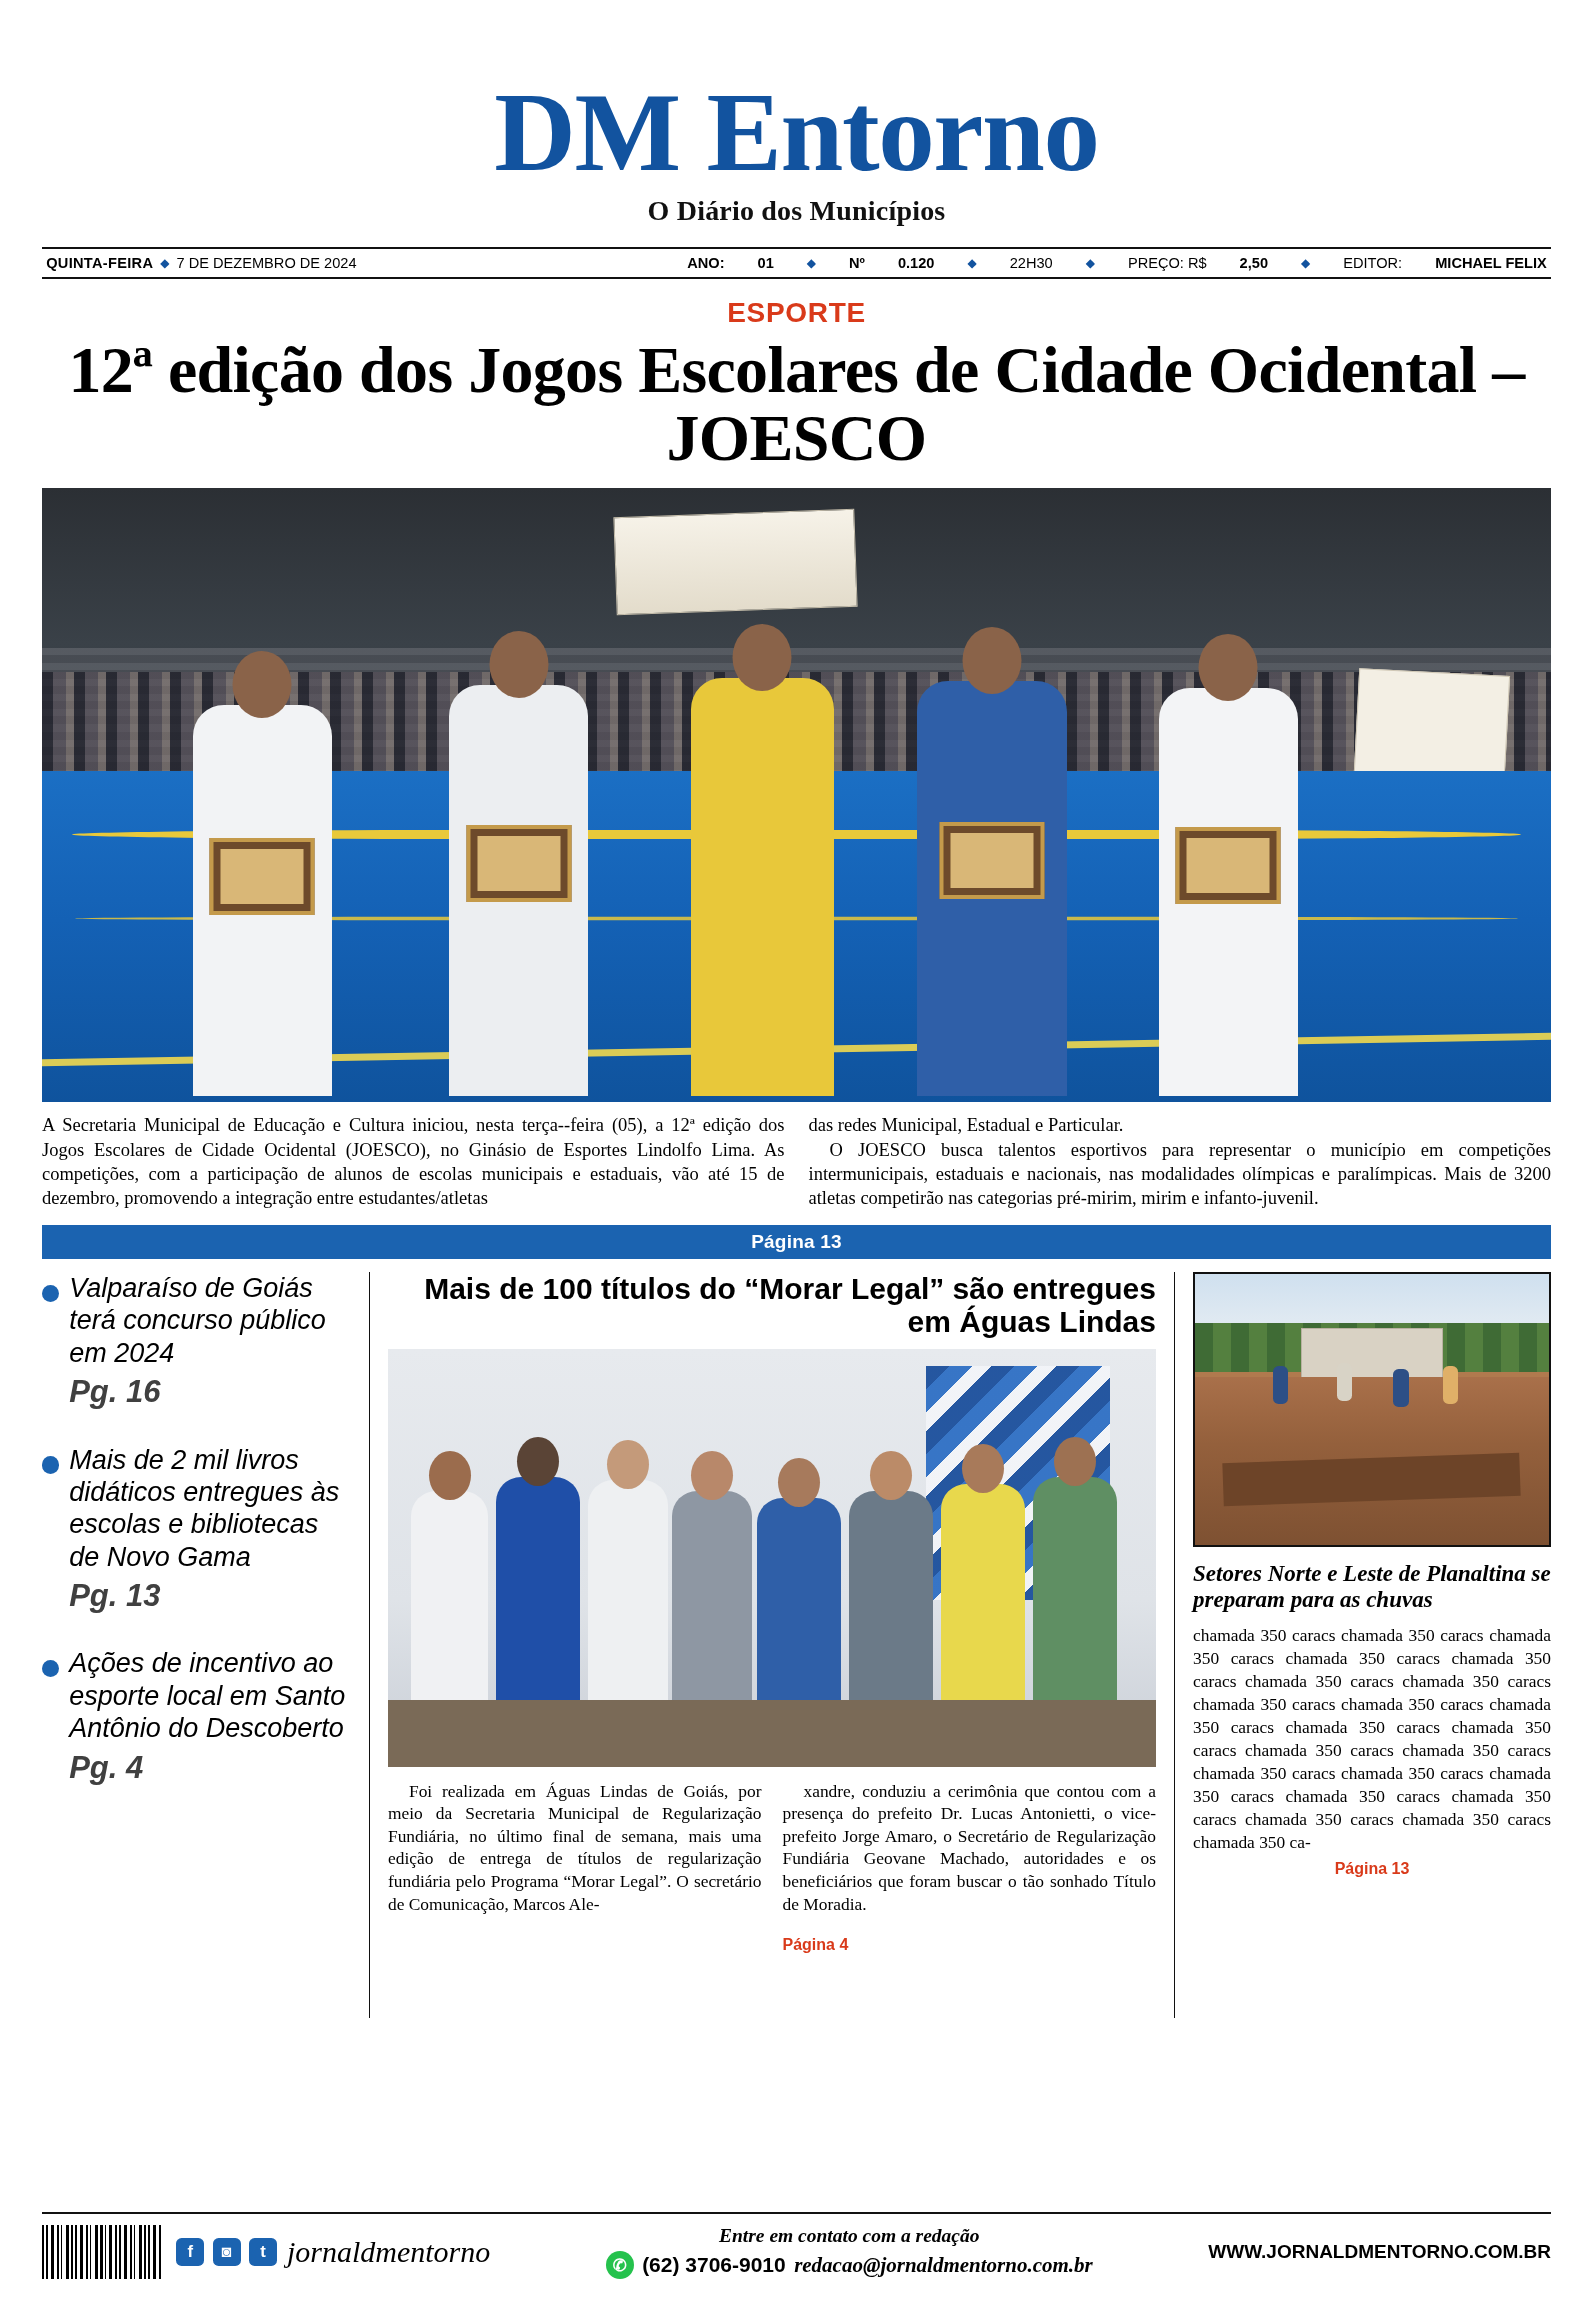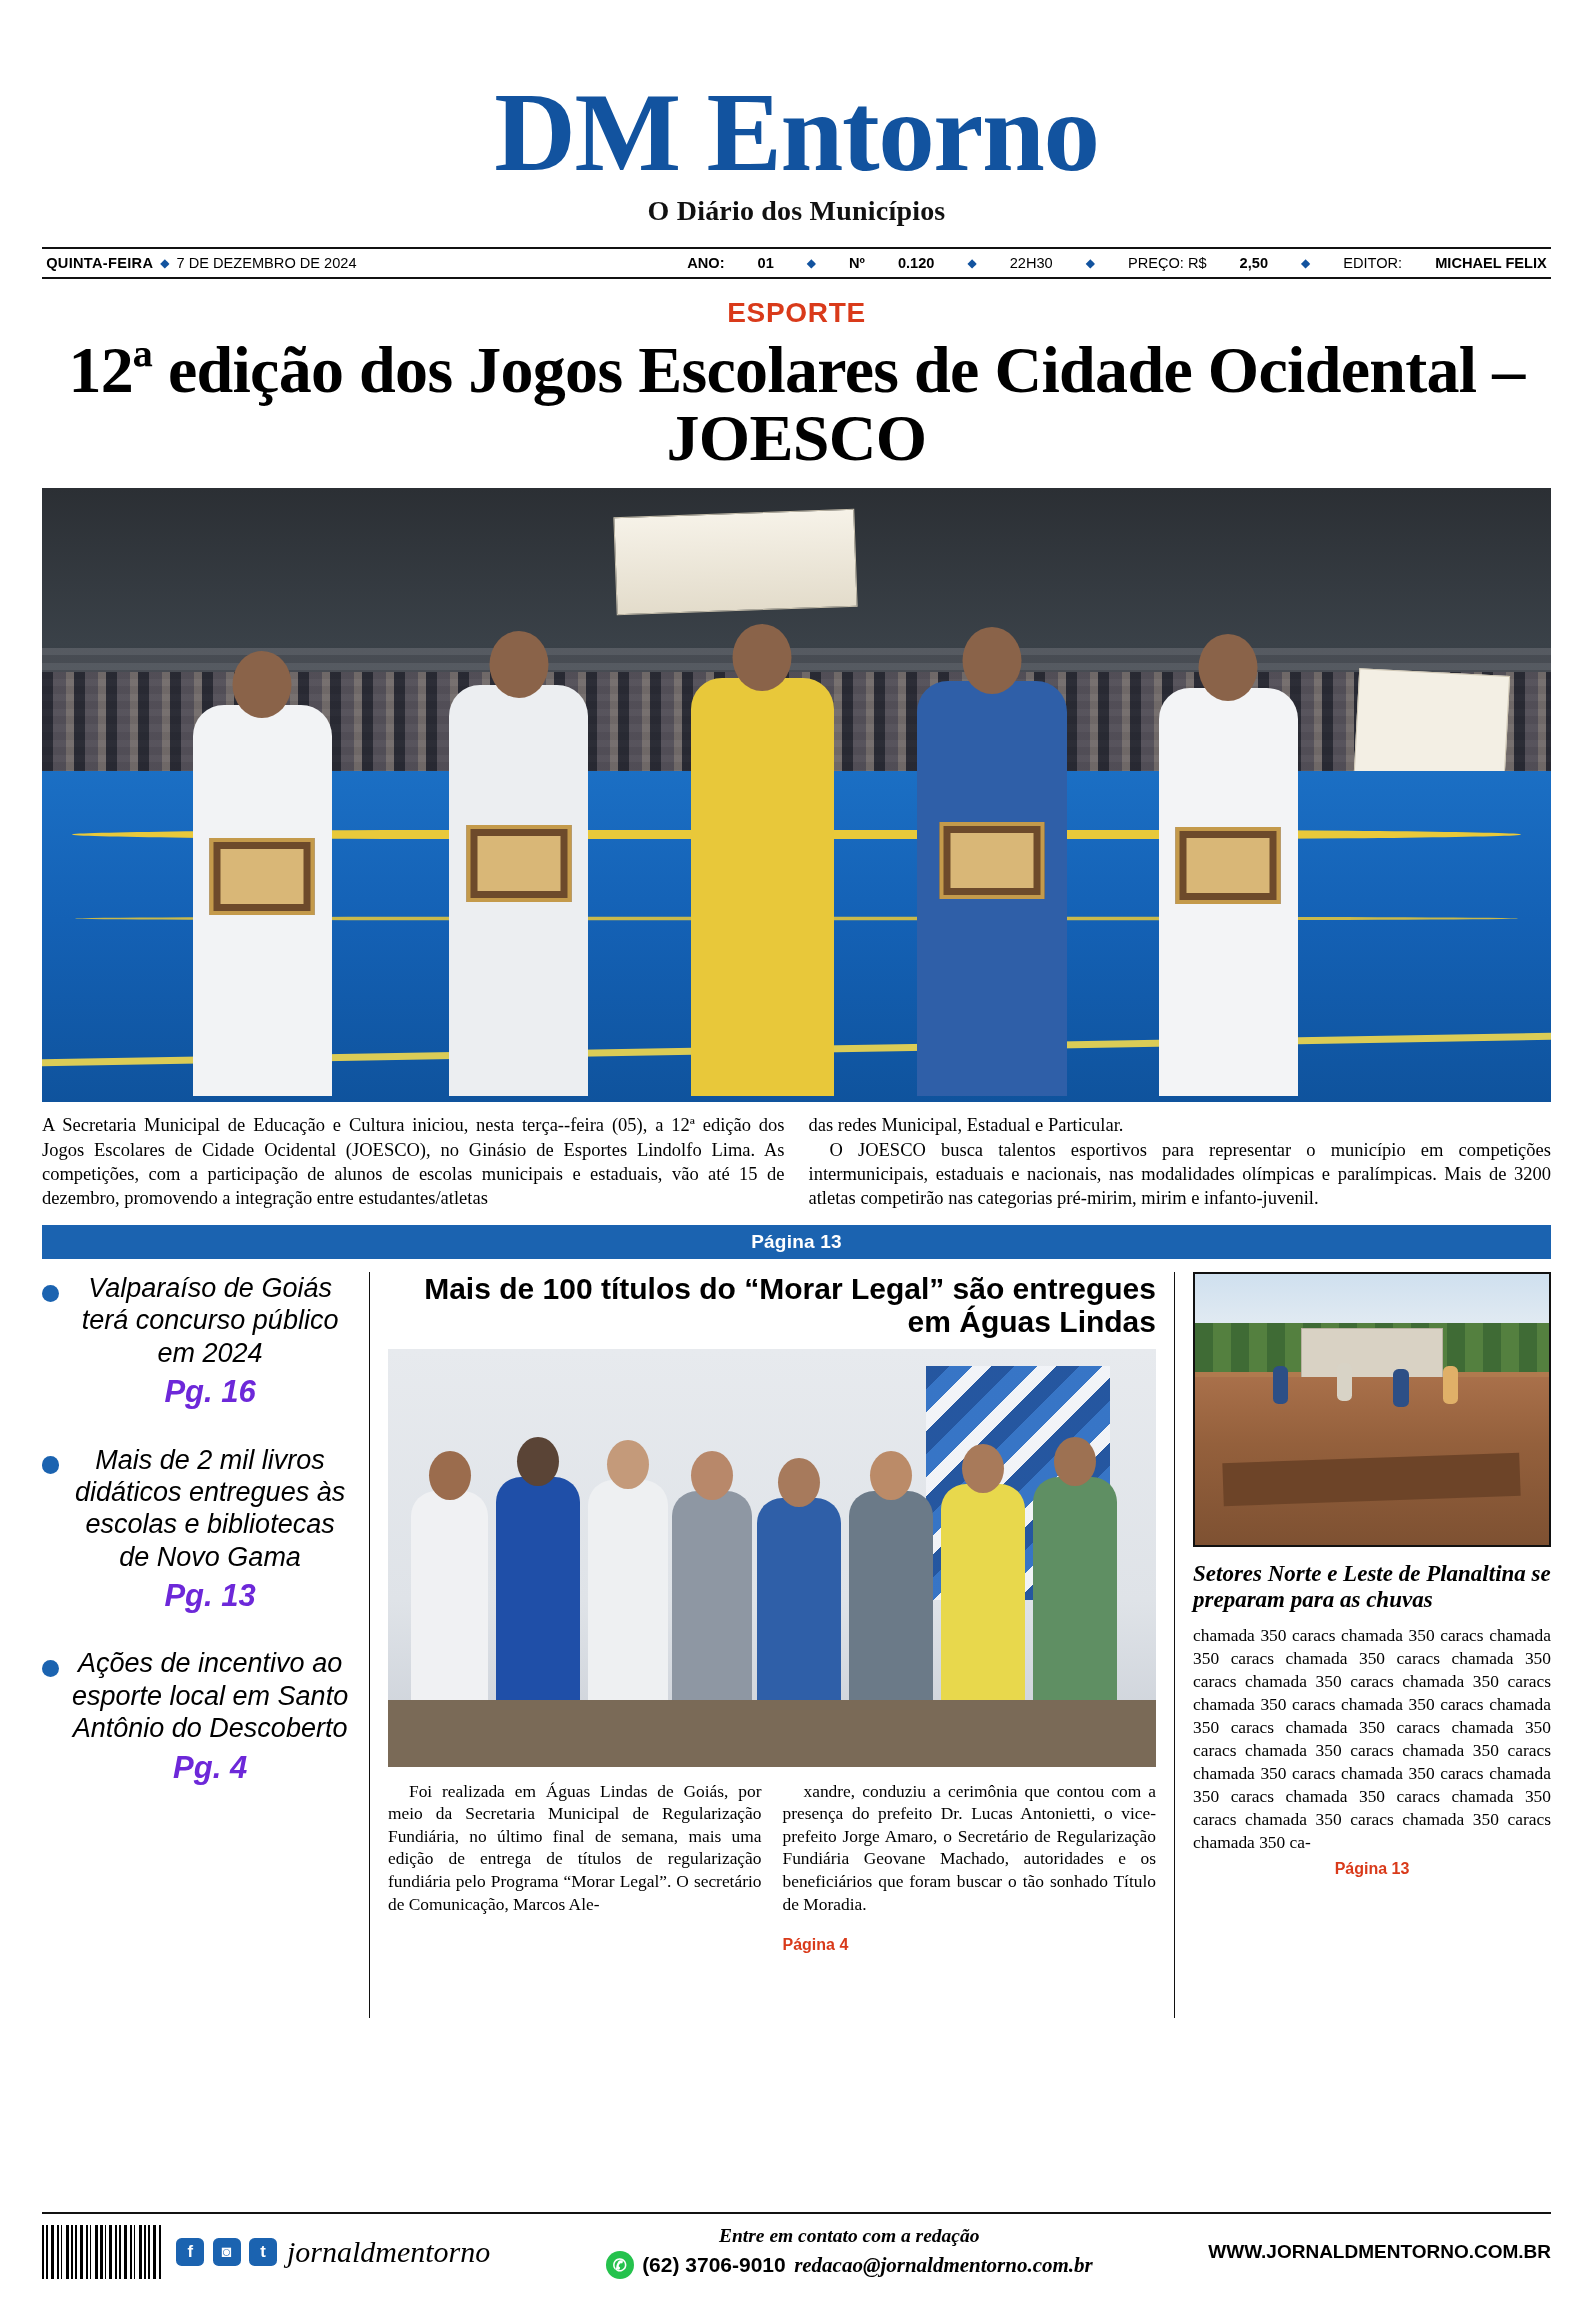--- a/index.html
+++ b/index.html
@@ -192,26 +192,25 @@
   }
   .bullet-dot {
     width: 17.4px; height: 17.4px; border-radius: 50%;
     background: #1b63b0; flex: 0 0 auto; margin-top: 12.6px;
   }
   .bullet-text {
     font-family: "Liberation Sans", sans-serif;
     font-style: italic;
     font-size: 27px;
     line-height: 1.2;
-    text-align: center;
     flex: 1;
   }
   .bullet-pg {
     display: block;
-    color: #6d28d9;
+    color: #404040;
     font-weight: bold;
     font-style: italic;
     font-size: 31px;
     margin-top: 4.2px;
   }
 
   .mid-head {
     text-align: right;
     font-family: Liberation Sans, sans-serif;
     font-weight: bold;

